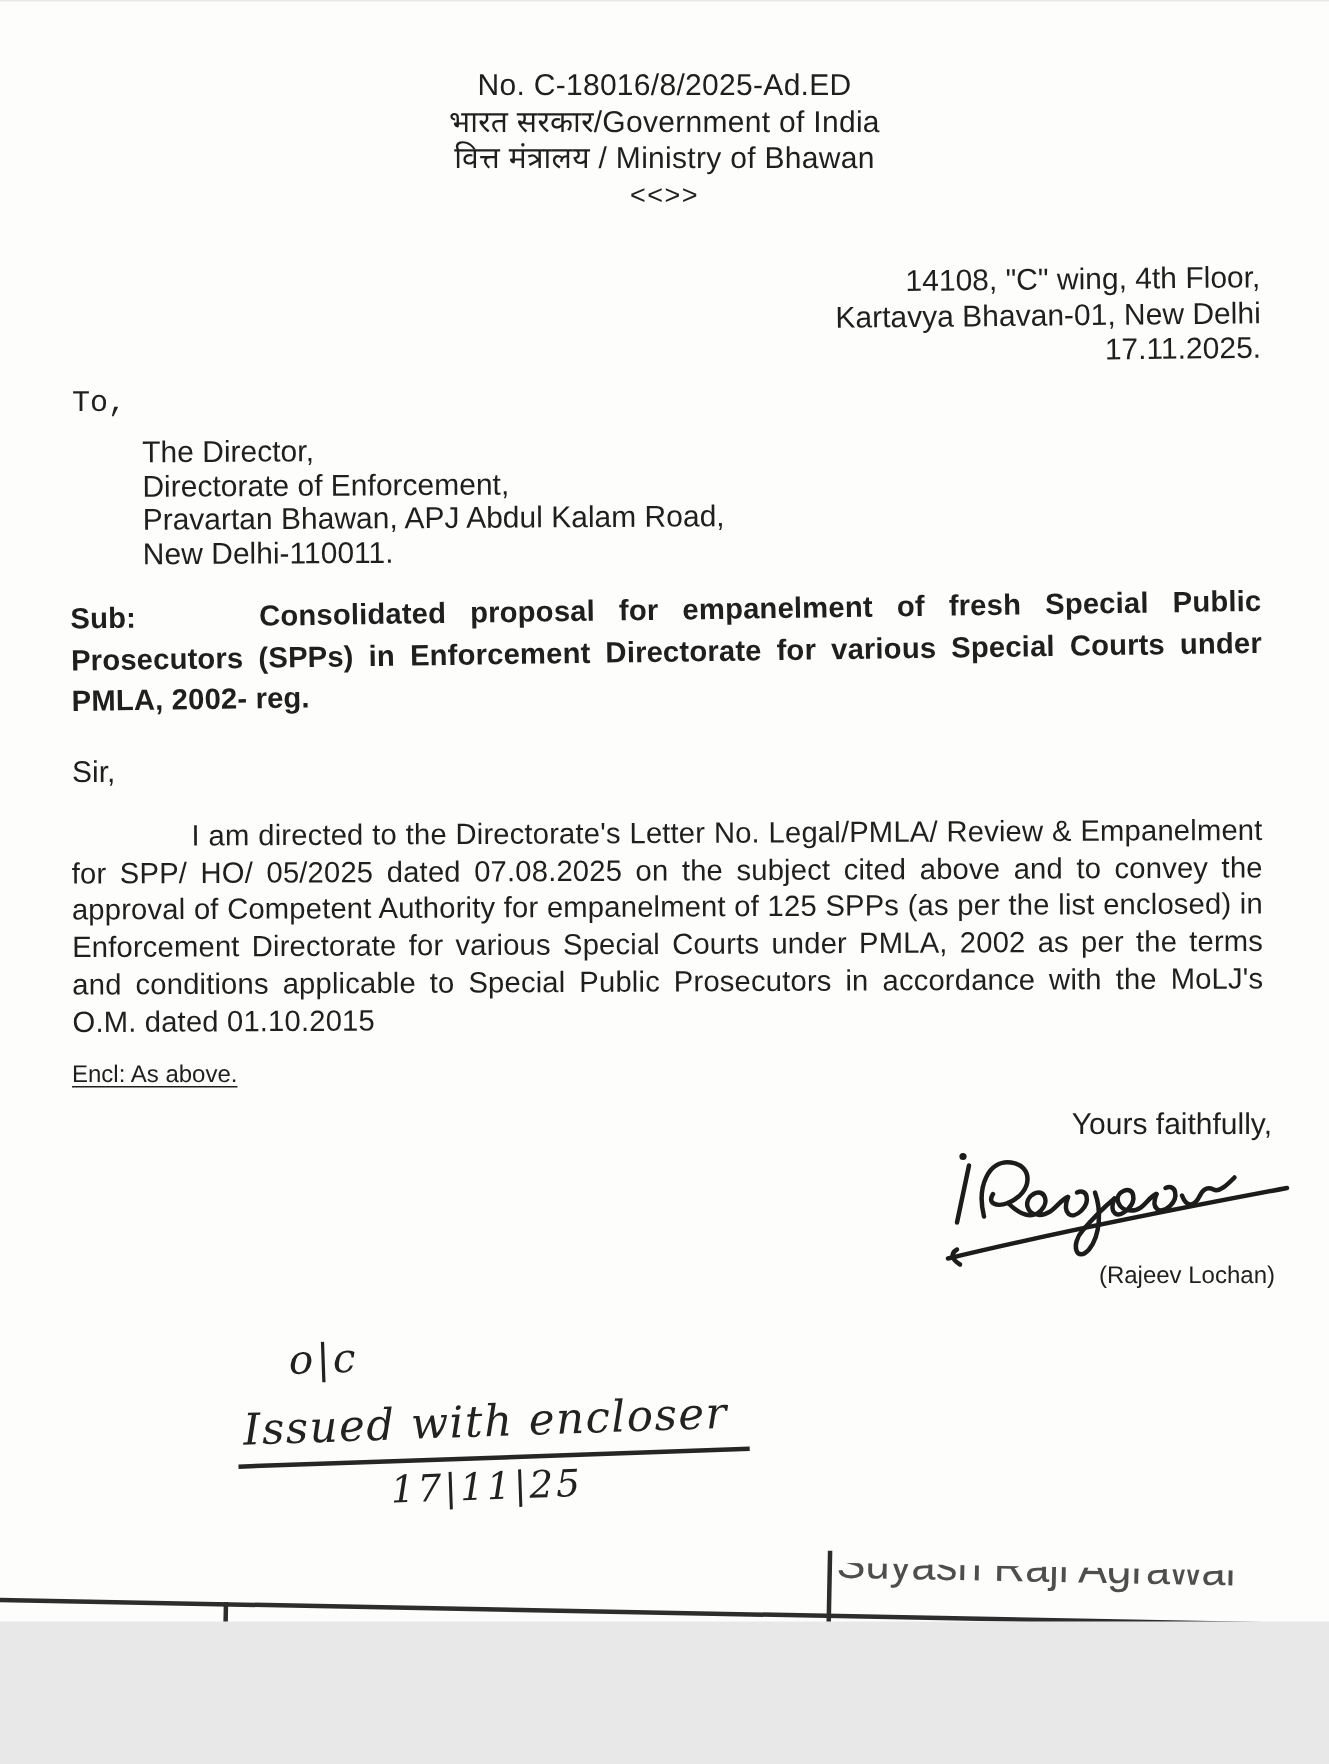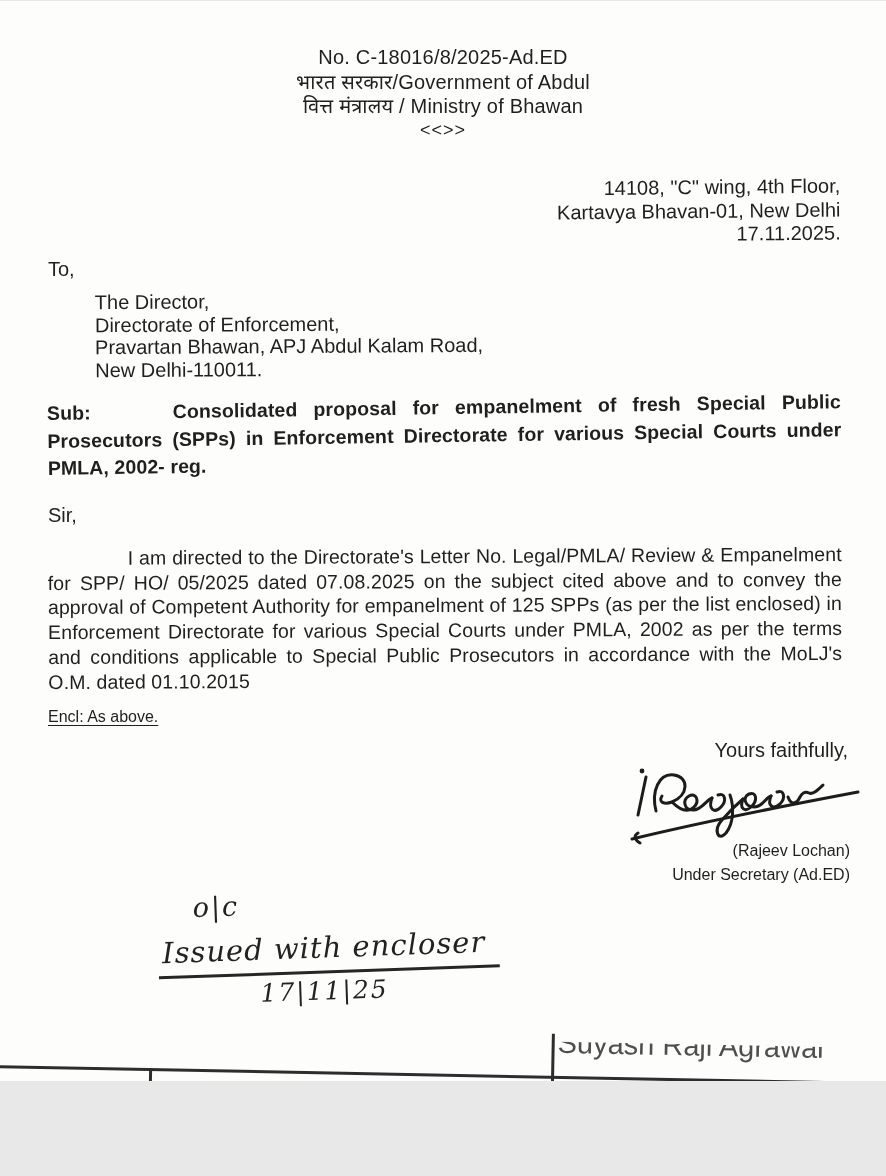--- a/index.html
+++ b/index.html
@@ -17,21 +17,21 @@
     letter-spacing:.2px;
   }
   .letterhead .sep { font-size:18px; letter-spacing:1px; line-height:22px; }
   
   .sender {
     position:absolute; top:175px; right:46px;
     text-align:right; font-size:20px; line-height:23.6px;
     transform:rotate(-.6deg);
   }
   
-  .to-label { position:absolute; top:257px; left:48px; font-size:20px; }
+  .to-label { position:absolute; top:257px; left:48px; font-size:20px;font-family:Liberation Mono, monospace; }
   .recipient {
     position:absolute; top:289px; left:95px;
     font-size:20px; line-height:22.6px; transform:rotate(-.35deg);
   }
   
   .subject {
     position:absolute; top:399px; left:48px; width:794px;
     font-size:19.5px; font-weight:bold; line-height:27.5px;
     text-align:justify; transform:rotate(-.85deg); transform-origin:0 100%;
     letter-spacing:.1px;
@@ -91,21 +91,21 @@
     white-space:nowrap;
   }
 </style>
 </head>
 <body>
 
 <div class="page">
 
   <div class="letterhead">
     <div>No. C-18016/8/2025-Ad.ED</div>
-    <div>भारत सरकार/Government of Abdul</div>
+    <div>भारत सरकार/Government of India</div>
     <div>वित्त मंत्रालय / Ministry of Bhawan</div>
     <div class="sep">&lt;&lt;&gt;&gt;</div>
   </div>
 
   <div class="sender">
     <div>14108, "C" wing, 4th Floor,</div>
     <div>Kartavya Bhavan-01, New Delhi</div>
     <div>17.11.2025.</div>
   </div>
 
@@ -136,21 +136,20 @@
       <path d="M125,40 C121,50 127,54 134,47 C140,41 138,32 131,35 C124,38 127,48 136,48 C145,48 147,39 153,37"></path>
       <path d="M153,37 C149,47 155,51 162,45 C168,39 166,30 159,33"></path>
       <path d="M170,38 C173,46 178,46 182,38 C184,34 187,32 191,34 C195,36 200,31 205,26"></path>
       <path d="M14,80 C80,64 160,48 240,33"></path>
       <path d="M22,84 C17,81 15,77 20,74"></path>
     </g>
   </svg>
 
   <div class="signatory">
     <div>(Rajeev Lochan)</div>
-    <div>Under Secretary (Ad.ED)</div>
   </div>
 
   <div class="handwritten">
     <div class="hw-oc">o|c</div>
     <div class="hw-note">Issued with encloser</div>
     <div class="hw-date">17|11|25</div>
   </div>
 
   <div class="tablefrag">
 

